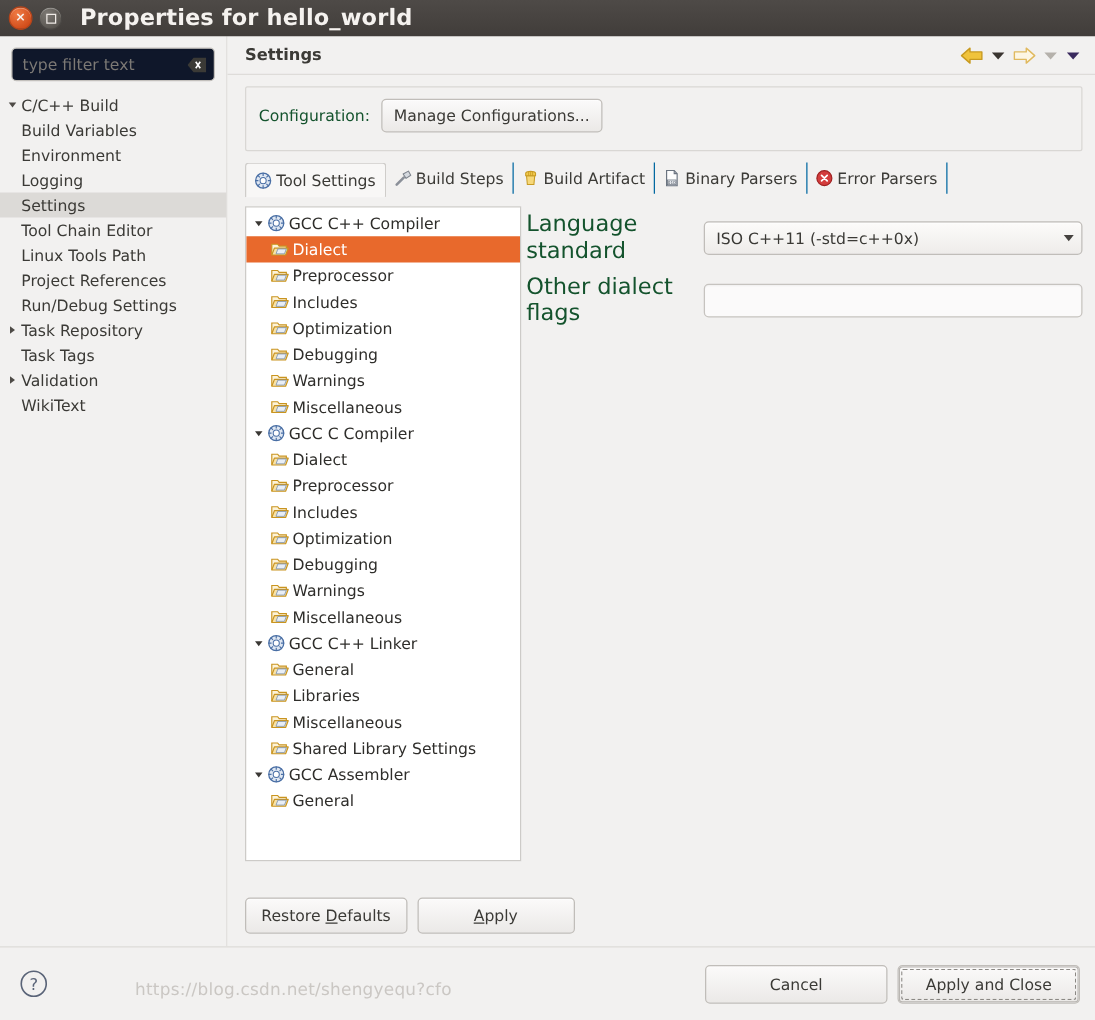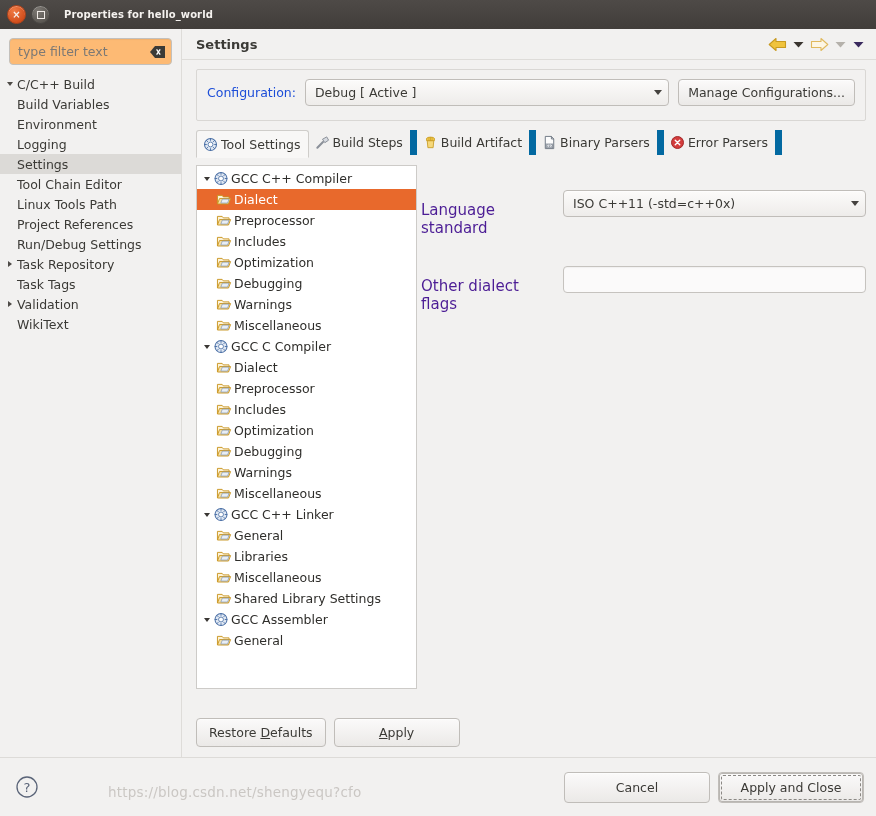--- a/index.html
+++ b/index.html
@@ -52,21 +52,21 @@
     position: absolute; left: 0; top: 0; right: 0; bottom: 0;
     display: flex; align-items: center; justify-content: center;
     color: #f7f2ee; font-size: 10px; line-height: 1; font-weight: bold;
   }
   .wbtn.max .g i {
     display: block; width: 6px; height: 6px;
     border: 1.4px solid #efeae6; background: transparent;
   }
   .title-text {
     color: #f5f2ef;
-    font-size: 10px;
+    font-size: 18px;
     font-weight: bold;
     margin-left: 9px;
     letter-spacing: .1px;
   }
 
   
   .body {
     flex: 1;
     display: flex;
     min-height: 0;
@@ -77,21 +77,21 @@
     flex: none;
     background: #f2f1f0;
     border-right: 1px solid #dedcd9;
     display: flex;
     flex-direction: column;
     padding-top: 9px;
   }
   .filterwrap { padding: 0 9px 9px 9px; }
   .filterbox {
     height: 25px;
-    background: #fdba74;
+    background: #0f172a;
     border: 1px solid #c3c0bc;
     border-radius: 4px;
     display: flex;
     align-items: center;
     padding: 0 6px 0 8px;
     box-shadow: inset 0 1px 1px rgba(0,0,0,0.05);
   }
   .filterbox input {
     border: 0; outline: 0; background: transparent;
     font-family: "DejaVu Sans", sans-serif;
@@ -179,21 +179,21 @@
   }
 
   .cfgbox {
     border: 1px solid #d9d7d4;
     background: #f2f1f0;
     border-radius: 2px;
     padding: 9px 10px 14px 10px;
     flex: none;
   }
   .cfgrow { display: flex; align-items: center; gap: 9px; }
-  .cfglabel { font-size: 12.5px; color: #1d4ed8; }
+  .cfglabel { font-size: 12.5px; color: #14532d; }
   .combo {
     height: 25px;
     border: 1px solid #c0bdb9;
     border-radius: 4px;
     background: linear-gradient(to bottom,#fcfbfa,#eeecea);
     display: flex; align-items: center;
     padding: 0 6px 0 9px;
     color: #3b3a36;
     font-size: 12.5px;
     box-shadow: 0 1px 0 rgba(255,255,255,0.6) inset;
@@ -228,21 +228,21 @@
     margin-top: 9px;
     height: 26px;
     flex: none;
   }
   .tab {
     height: 25px;
     display: flex; align-items: center;
     padding: 0 7px 0 6px;
     font-size: 12.5px;
     color: #3b3a36;
-    border-right: 7px solid #0369a1;
+    border-right: 1px solid #0369a1;
     gap: 3px;
     white-space: nowrap;
   }
   .tab.active {
     background: #f8f7f6;
     border: 1px solid #cfcdca;
     border-bottom: 1px solid #f8f7f6;
     border-radius: 3px 3px 0 0;
     margin-bottom: -1px;
     height: 26px;
@@ -288,21 +288,21 @@
     flex: 1;
     min-width: 0;
     padding-left: 4px;
     padding-top: 4px;
   }
   .frow {
     display: flex; align-items: center;
     margin-bottom: 8px;
     gap: 9px;
   }
-  .flabel { font-size: 15px; color: #4c1d95; width: 133px; flex: none; margin-top: 32px; }
+  .flabel { font-size: 18px; color: #14532d; width: 133px; flex: none; }
   .ftext {
     flex: 1;
     height: 25px;
     border: 1px solid #c6c3bf;
     border-radius: 4px;
     background: #fbfafa;
     box-shadow: inset 0 1px 1px rgba(0,0,0,0.04);
   }
   .fcombo { flex: 1; }
 
@@ -469,24 +469,20 @@
           </div>
         </div>
       </div>
       <div class="hr-sep"></div>
 
       <div class="main-inner">
 
         <div class="cfgbox">
           <div class="cfgrow">
             <span class="cfglabel">Configuration:</span>
-            <div class="combo" style="width:348px">
-              <span class="cval">Debug  [ Active ]</span>
-              <span class="caret"></span>
-            </div>
             <div class="btn">Manage Configurations...</div>
           </div>
         </div>
 
         <div class="tabs">
             <div class="tab active">
               <span style="display: flex;">
                 <svg class="tabico" viewBox="0 0 16 16">
                   <circle cx="8" cy="8" r="6.4" fill="#dfe7f2" stroke="#4a6fa5" stroke-width="1.1"></circle>
                   <circle cx="8" cy="8" r="2.6" fill="#fff" stroke="#4a6fa5" stroke-width="0.9"></circle>

